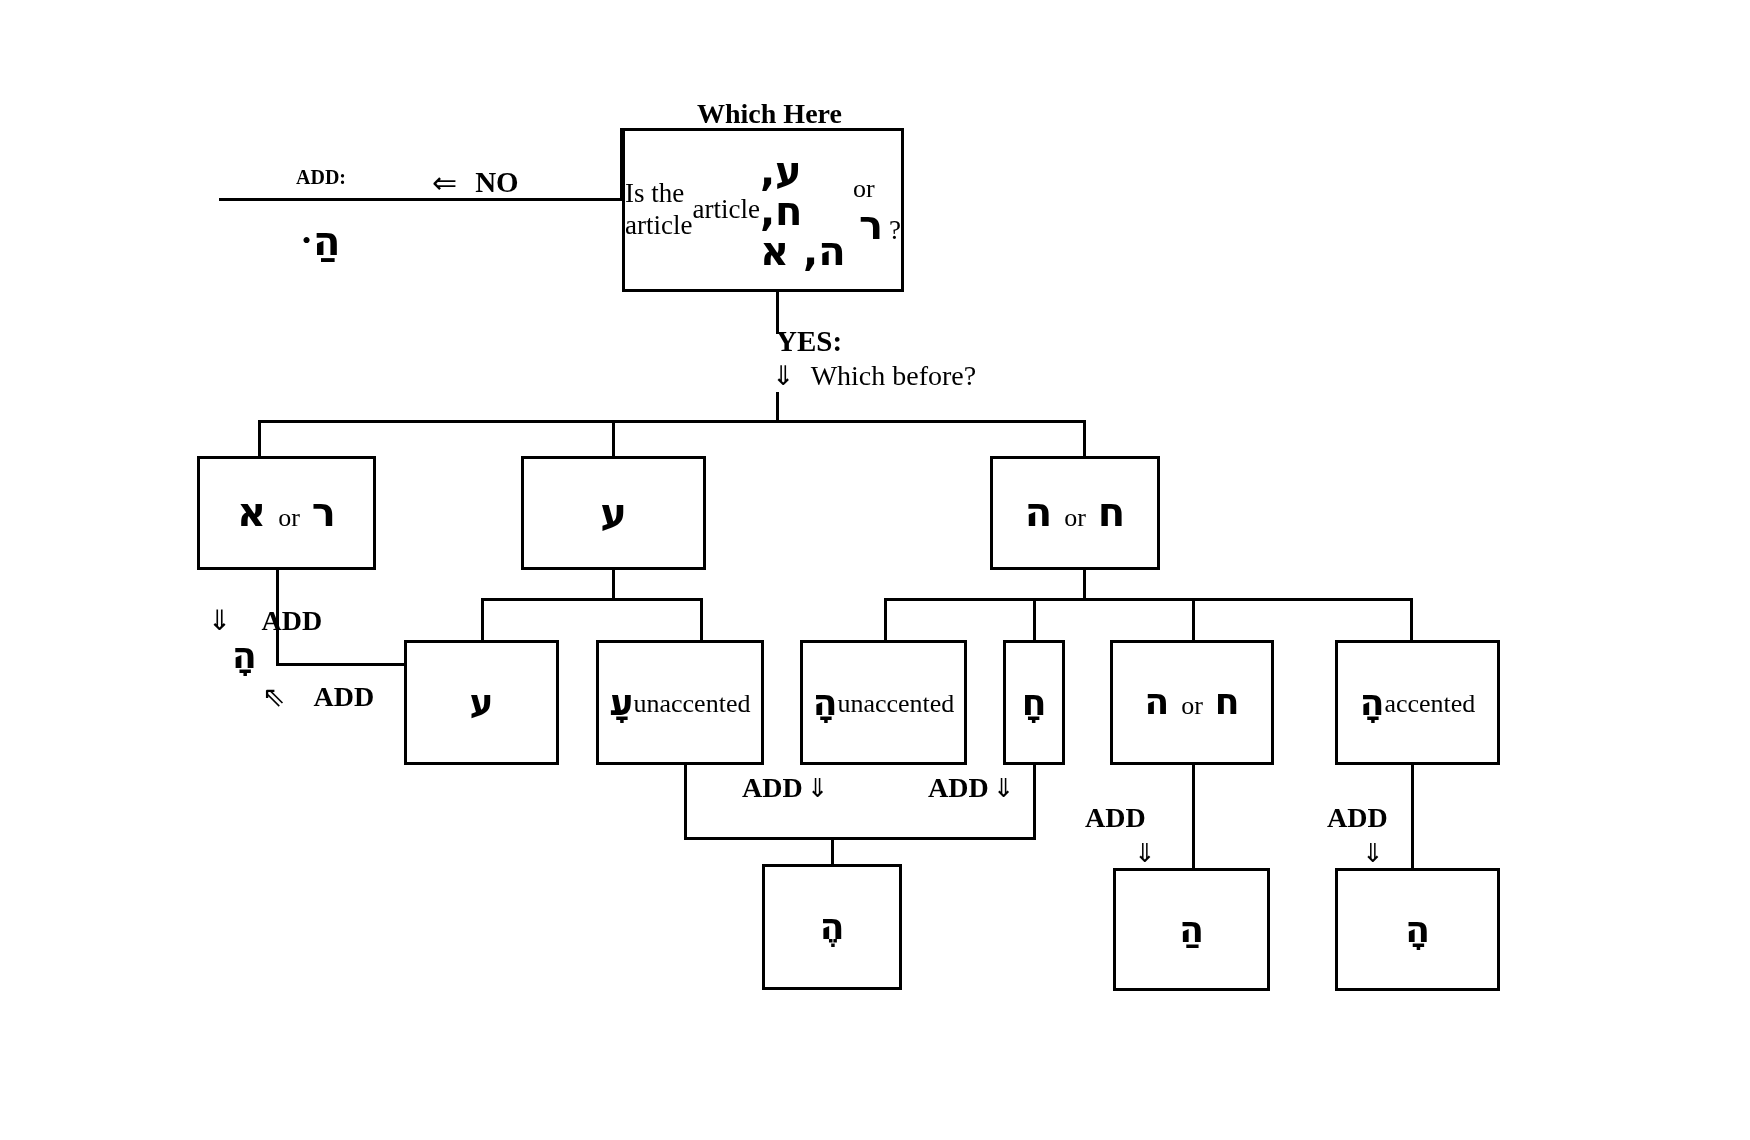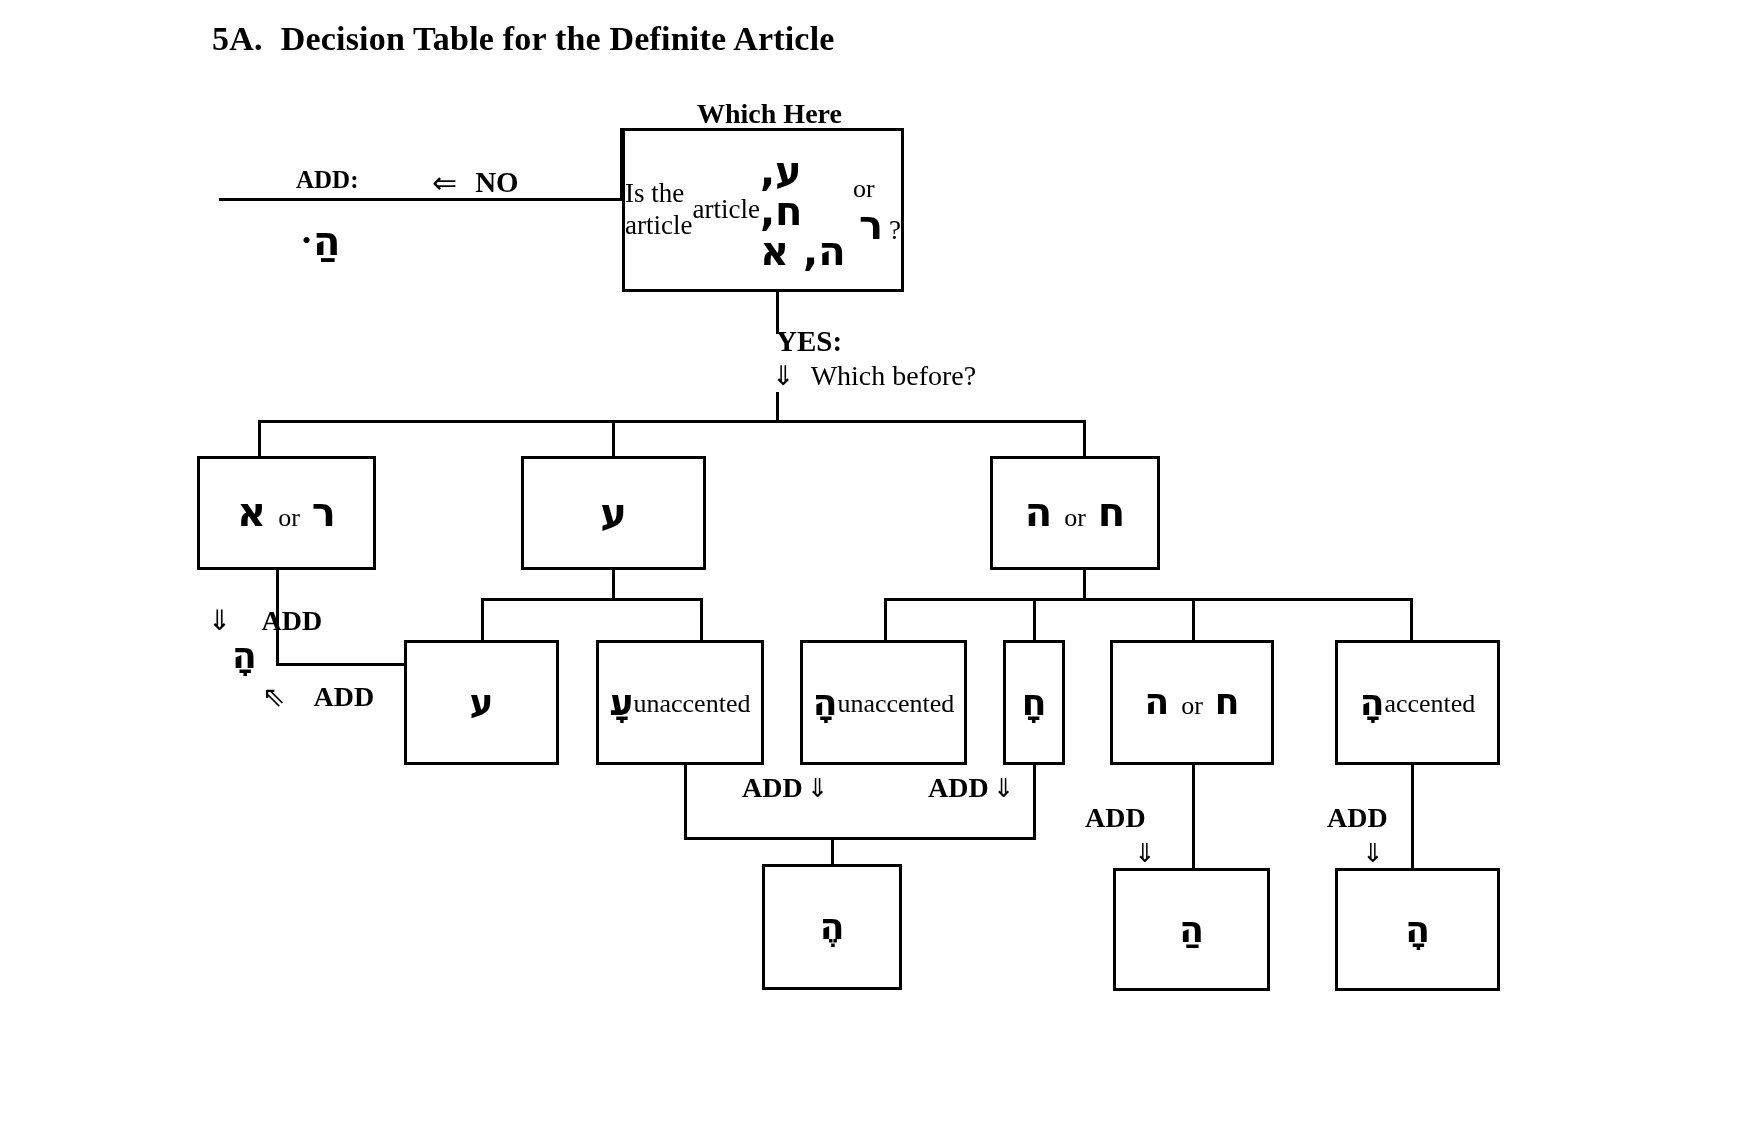--- a/index.html
+++ b/index.html
@@ -73,21 +73,21 @@
   }
   #start-box {
     left: 622px; top: 128px;
     width: 282px; height: 164px;
     font-size: 27px;
     padding: 4px 0;
   }
   #start-box .line-heb { margin: 3px 0 1px 0; }
 
   
-  #add-no-label { left: 296px; top: 166px; font-size: 25px; font-weight: bold; }
+  #add-no-label { left: 296px; top: 166px; font-size: 20px; font-weight: bold; }
   #no-arrow { left: 432px; top: 165px; }
   #no-arrow .arrow { font-size: 30px; vertical-align: middle; }
   #no-arrow .txt { font-size: 29px; font-weight: bold; margin-left: 18px; vertical-align: middle; }
   #no-line { left: 219px; top: 198px; width: 404px; }
   #no-vline { left: 620px; top: 128px; height: 73px; }
   #add-result-1 { left: 302px; top: 218px; }
   #add-result-1 .dot { font-size: 26px; vertical-align: middle; }
   #add-result-1 .g { font-size: 40px; vertical-align: middle; margin-left: 2px; }
 
   
@@ -165,23 +165,20 @@
   #box-ha-qamets { left: 1335px; top: 868px; width: 165px; height: 123px; }
 
   .sub-label { font-size: 26px; margin-top: 4px; }
   .or-txt { font-size: 26px; font-weight: normal; font-family: "Liberation Serif", serif; }
 </style>
 </head>
 <body>
 
 <div id="page">
 
-  <div id="title" class="abs">
-    <span class="num">5A.</span><span>Decision Table for the Definite Article</span>
-  </div>
 
   <div id="start-label" class="abs">Which Here</div>
 
   <div id="start-box" class="abs box">
     <div>Is the article</div>
     <div>article</div>
     <div class="heb heb-lg line-heb">ע, ח, ה, א</div>
     <div>
       <span class="or-txt">or</span>
       <span class="heb heb-lg" style="margin:0 6px;">ר</span><span>?</span>

